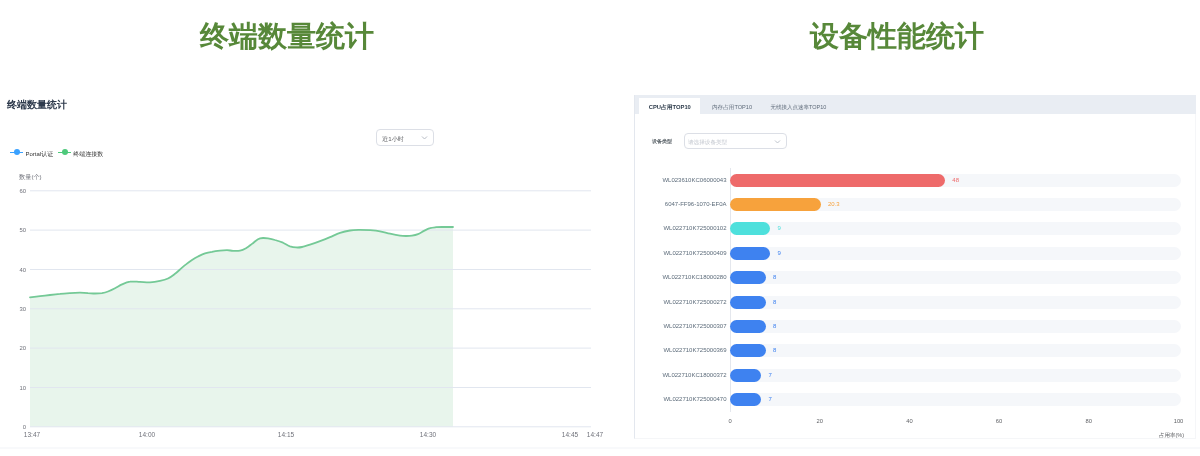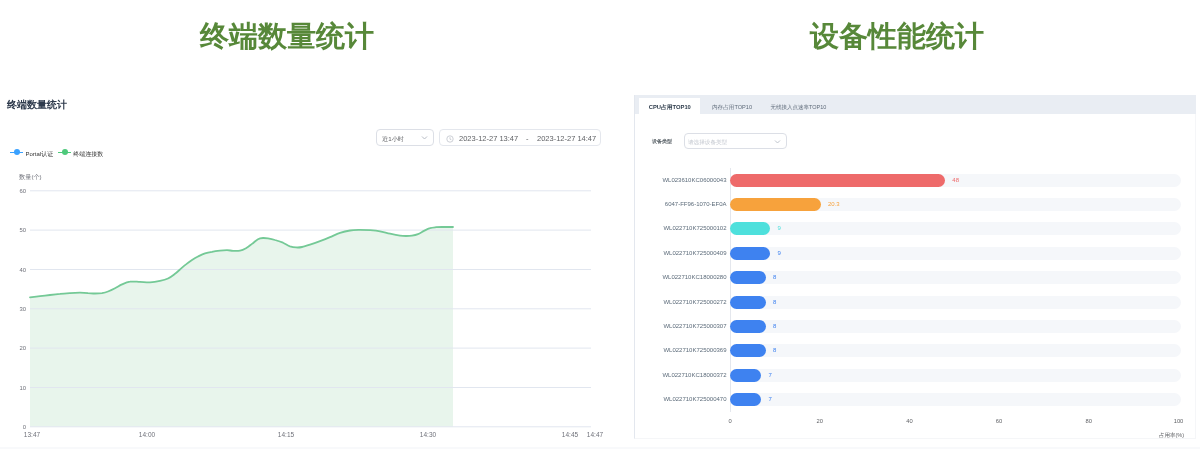--- a/index.html
+++ b/index.html
@@ -17,29 +17,20 @@
 
   <div class="abs" style="left:7px; top:98px; font-size:10px; font-weight:bold; color:#2f3b4d;">终端数量统计</div>
 
   <div class="abs" style="left:376px; top:129px; width:58px; height:17px; border:1px solid #dcdfe6; border-radius:4px;">
     <span class="abs" style="left:5px; top:4.5px; font-size:6.2px; color:#606266;">近1小时</span>
     <svg class="abs" style="right:5px; top:5px;" width="7" height="6" viewBox="0 0 7 6">
         <path d="M1 1.5 L3.5 4 L6 1.5" stroke="#b8bdc6" stroke-width="1" fill="none"></path>
       </svg>
   </div>
 
-  <div class="abs" style="left:439px; top:129px; width:162px; height:17px; border:1px solid #e4e7ed; border-radius:4px;">
-    <svg class="abs" style="left:6px; top:4.5px;" width="8" height="8" viewBox="0 0 8 8">
-        <circle cx="4" cy="4" r="3.2" stroke="#c0c4cc" stroke-width="0.8" fill="none"></circle>
-        <path d="M4 2.2 L4 4.2 L5.4 4.8" stroke="#c0c4cc" stroke-width="0.8" fill="none"></path>
-      </svg>
-    <span class="abs" style="left:19px; top:4px; font-size:7.5px; color:#606266;">2023-12-27 13:47</span>
-    <span class="abs" style="left:86px; top:4px; font-size:7.5px; color:#606266;">-</span>
-    <span class="abs" style="left:97px; top:4px; font-size:7.5px; color:#606266;">2023-12-27 14:47</span>
-  </div>
 
   <div class="abs" style="left:10px; top:149px; height:7px;">
     <div class="abs" style="left:0px; top:2.5px; width:13px; height:1.6px; background:#3aa1ff;"></div>
     <div class="abs" style="left:3.7px; top:0.3px; width:6px; height:6px; border-radius:50%; background:#3aa1ff;"></div>
     <span class="abs" style="left:15.5px; top:0.5px; font-size:6px; color:#333;">Portal认证</span>
     <div class="abs" style="left:47.8px; top:2.5px; width:13px; height:1.6px; background:#4ec97b;"></div>
     <div class="abs" style="left:51.5px; top:0.3px; width:6px; height:6px; border-radius:50%; background:#4ec97b;"></div>
     <span class="abs" style="left:63.3px; top:0.5px; font-size:6px; color:#333;">终端连接数</span>
   </div>
 

